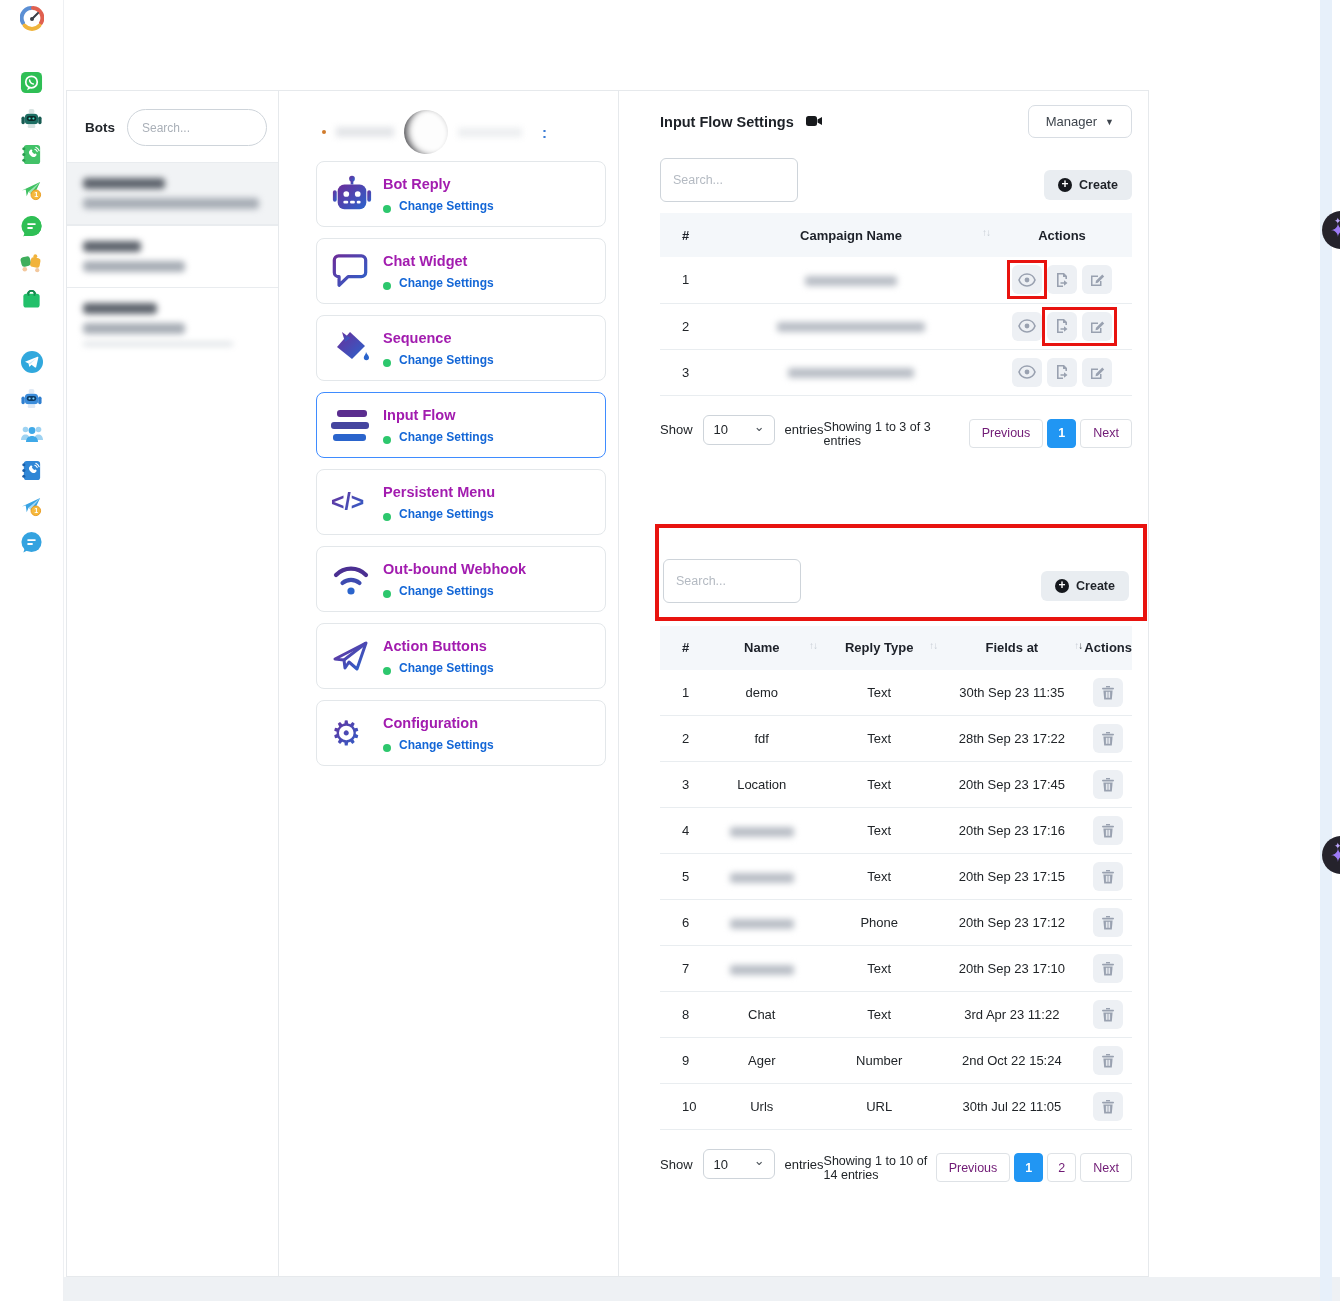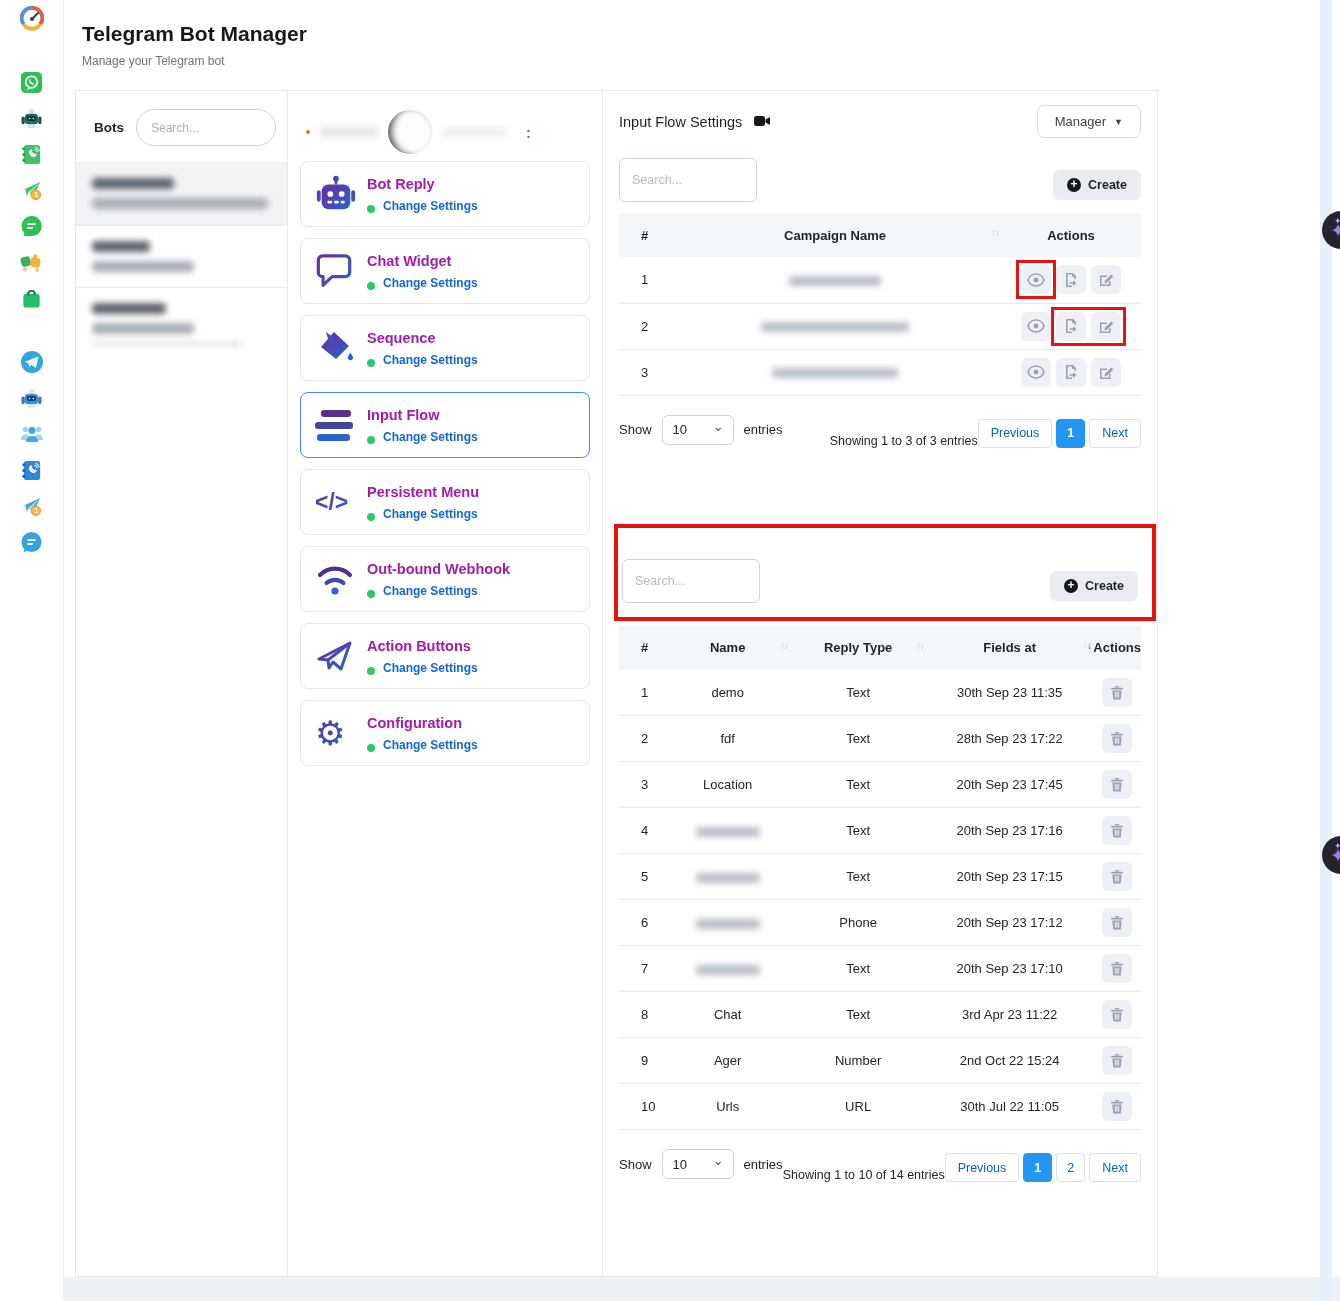--- a/index.html
+++ b/index.html
@@ -12,21 +12,21 @@
   .rail .ric { width:24px; height:24px; margin-bottom:12px; display:flex; align-items:center; justify-content:center; cursor:pointer; }
   .rail .ric.first { margin-top:6px; margin-bottom:40px; }
   .rail .ric.gap-top { margin-top:28px; }
 
   
   .main { position:absolute; left:64px; top:0; right:0; bottom:0; }
   .page-header { padding:22px 0 0 18px; }
   .page-title { font-size:21px; font-weight:bold; color:#15181c; }
   .page-sub { margin-top:8px; font-size:12px; color:#6c757d; }
 
-  .panels { position:absolute; left:11px; top:90px; width:1083px; bottom:24px; display:flex; border:1px solid #e6e9ec; background:#fff; }
+  .panels { position:absolute; left:2px; top:90px; width:1083px; bottom:24px; display:flex; border:1px solid #e6e9ec; background:#fff;gap:25px; }
   .col-bots { width:212px; border-right:1px solid #e6e9ec; }
   .col-settings { width:315px; border-right:1px solid #e6e9ec; padding:12px; }
   .col-main { flex:1; padding:14px 16px; }
 
   
   .bots-head { display:flex; align-items:center; gap:12px; padding:18px 12px 16px 18px; }
   .bots-label { font-size:13.5px; font-weight:bold; color:#22262b; }
   .bots-search { width:140px; height:37px; border:1px solid #ced4da; border-radius:19px; padding:0 14px; font-size:12px; color:#495057; outline:none; }
   .bots-search::placeholder { color:#aab0b8; }
   .bot-item { padding:15px 16px; border-top:1px solid #e9ecef; cursor:pointer; }
@@ -58,21 +58,21 @@
   .iflow-bars i { display:block; height:7px; border-radius:3px; }
   .iflow-bars i:nth-child(1){ width:30px; margin-left:6px; background:#5b2d8f; }
   .iflow-bars i:nth-child(2){ width:38px; background:#45459f; }
   .iflow-bars i:nth-child(3){ width:33px; margin-left:2px; background:#2a64cc; }
   .code-ic { font-size:23px; font-weight:bold; }
   .gear-ic { font-size:34px; line-height:34px; }
 
   
   .mc-top { display:flex; align-items:flex-start; justify-content:space-between; }
   .mc-title-row { display:flex; align-items:center; gap:12px; padding-top:8px; }
-  .mc-title { font-size:14.5px; font-weight:normal; color:#1d2127; }
+  .mc-title { font-size:14.5px; font-weight:bold; color:#1d2127; }
   .btn-options { display:flex; align-items:center; gap:8px; border:1px solid #d8dde3; background:#fff; border-radius:7px; padding:8px 17px; font-size:13px; color:#3e454d; cursor:pointer; }
   .caret { font-size:9px; color:#3e454d; }
   .search-create { display:flex; align-items:flex-end; justify-content:space-between; margin-top:20px; }
   .tbl-search { width:138px; height:44px; border:1px solid #ced4da; border-radius:6px; padding:0 12px; font-size:12.5px; outline:none; }
   .tbl-search::placeholder { color:#b4bac2; }
   .btn-create { display:flex; align-items:center; gap:7px; background:#e9edf1; border:none; border-radius:6px; padding:8px 14px; font-size:12.5px; font-weight:600; color:#1f2329; cursor:pointer; margin-bottom:2px; }
   .plus-circle { width:14px; height:14px; border-radius:50%; background:#15181d; color:#fff; font-size:12px; line-height:13px; text-align:center; font-weight:bold; }
   .plus-circle::before { content:"+"; }
 
   table.grid { width:100%; border-collapse:collapse; margin-top:11px; font-size:13px; }
@@ -89,21 +89,21 @@
   .rel { position:relative; display:inline-flex; gap:5px; }
   .red-ring { position:absolute; inset:-5px; border:3px solid #e8130f; pointer-events:none; z-index:5; }
 
   .tbl-footer { display:flex; justify-content:space-between; align-items:flex-start; margin-top:9px; }
   .show-grp { display:flex; align-items:center; gap:10px; font-size:13px; color:#212529; padding-top:10px; }
   .select-box { position:relative; width:72px; height:30px; border:1px solid #ced4da; border-radius:6px; font-size:13px; color:#212529; display:flex; align-items:center; padding-left:10px; cursor:pointer; }
   .select-box::after { content:"⌄"; position:absolute; right:9px; top:3px; font-size:13px; color:#495057; }
   .pag-col { display:flex; flex-direction:row; align-items:flex-end; }
   .showing { font-size:12.5px; color:#212529; padding-top:4px; }
   .pager { display:flex; gap:4px; margin-top:14px; }
-  .pbtn { min-width:30px; height:29px; border:1px solid #dee2e6; background:#fff; border-radius:4px; font-size:12.5px; color:#0369a1; padding:0 12px; cursor:pointer; }
+  .pbtn { min-width:30px; height:29px; border:1px solid #dee2e6; background:#fff; border-radius:4px; font-size:12.5px; color:#701a75; padding:0 12px; cursor:pointer; }
   .pnum { min-width:29px; padding:0; }
   .pbtn.active { background:#2196f3; border-color:#2196f3; color:#fff; font-weight:bold; }
 
   .cf-box { margin-top:76px; margin-left:-5px; margin-right:-15px; border:4px solid #e8130f; padding:9px 14px 14px 4px; }
   .cf-title { font-size:14px; font-weight:bold; color:#1d2127; }
   .cf-row { display:flex; align-items:flex-end; justify-content:space-between; margin-top:22px; }
   table.grid.cf { margin-top:5px; }
 
   
   .scroll-strip { position:absolute; left:1320px; top:0; width:12px; height:100%; background:#e7f0fa; z-index:2; }
@@ -242,24 +242,20 @@
       <svg width="23" height="23" viewBox="0 0 24 24">
         <circle cx="12" cy="11.5" r="10.5" fill="#34a3e0"></circle>
         <rect x="7.5" y="8.5" width="9" height="2" rx="1" fill="#fff"></rect>
         <rect x="7.5" y="12.5" width="6" height="2" rx="1" fill="#fff"></rect>
         <path d="M5 18 L3.5 22.5 L9 19.5 Z" fill="#34a3e0"></path>
       </svg>
     </div>
   </div>
 
   <div class="main">
-    <div class="page-header">
-      <div class="page-title">Telegram Bot Manager</div>
-      <div class="page-sub">Manage your Telegram bot</div>
-    </div>
 
     <div class="panels">
 
       <div class="col-bots">
         <div class="bots-head">
           <span class="bots-label">Bots</span>
           <input class="bots-search" placeholder="Search..." style="">
         </div>
         <div class="bot-item selected">
           <div class="bt w82 blur"></div>

